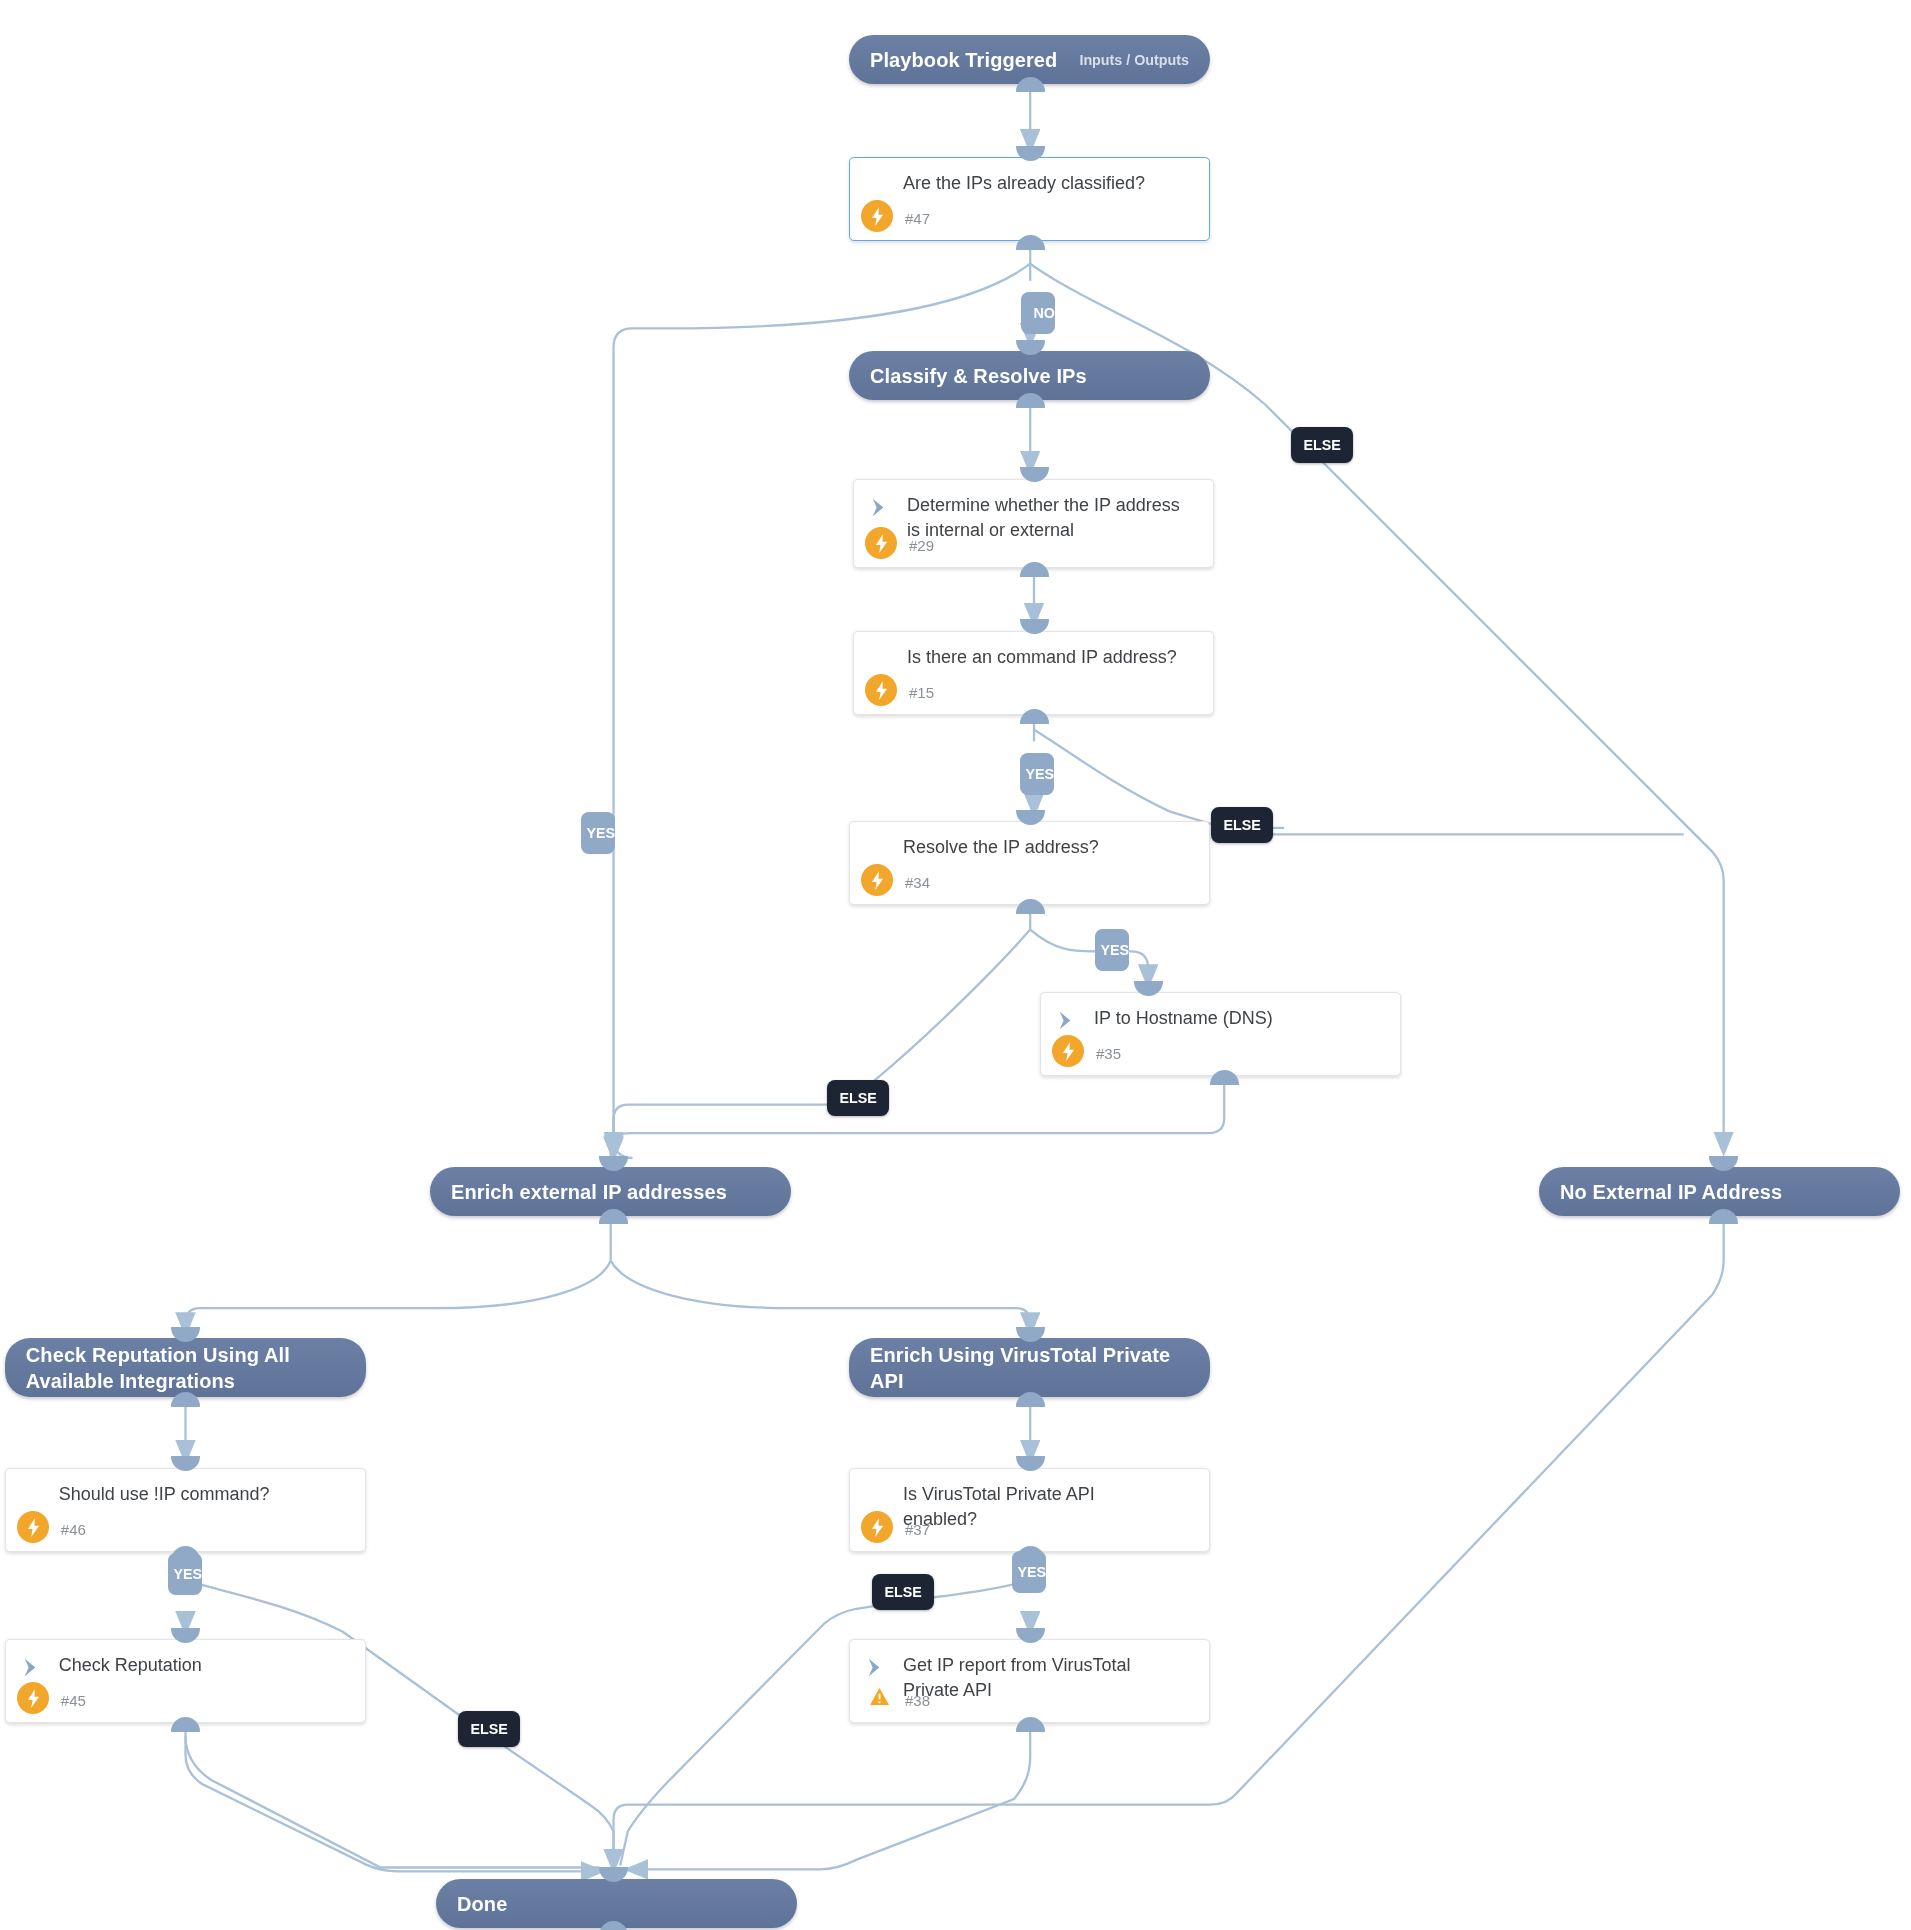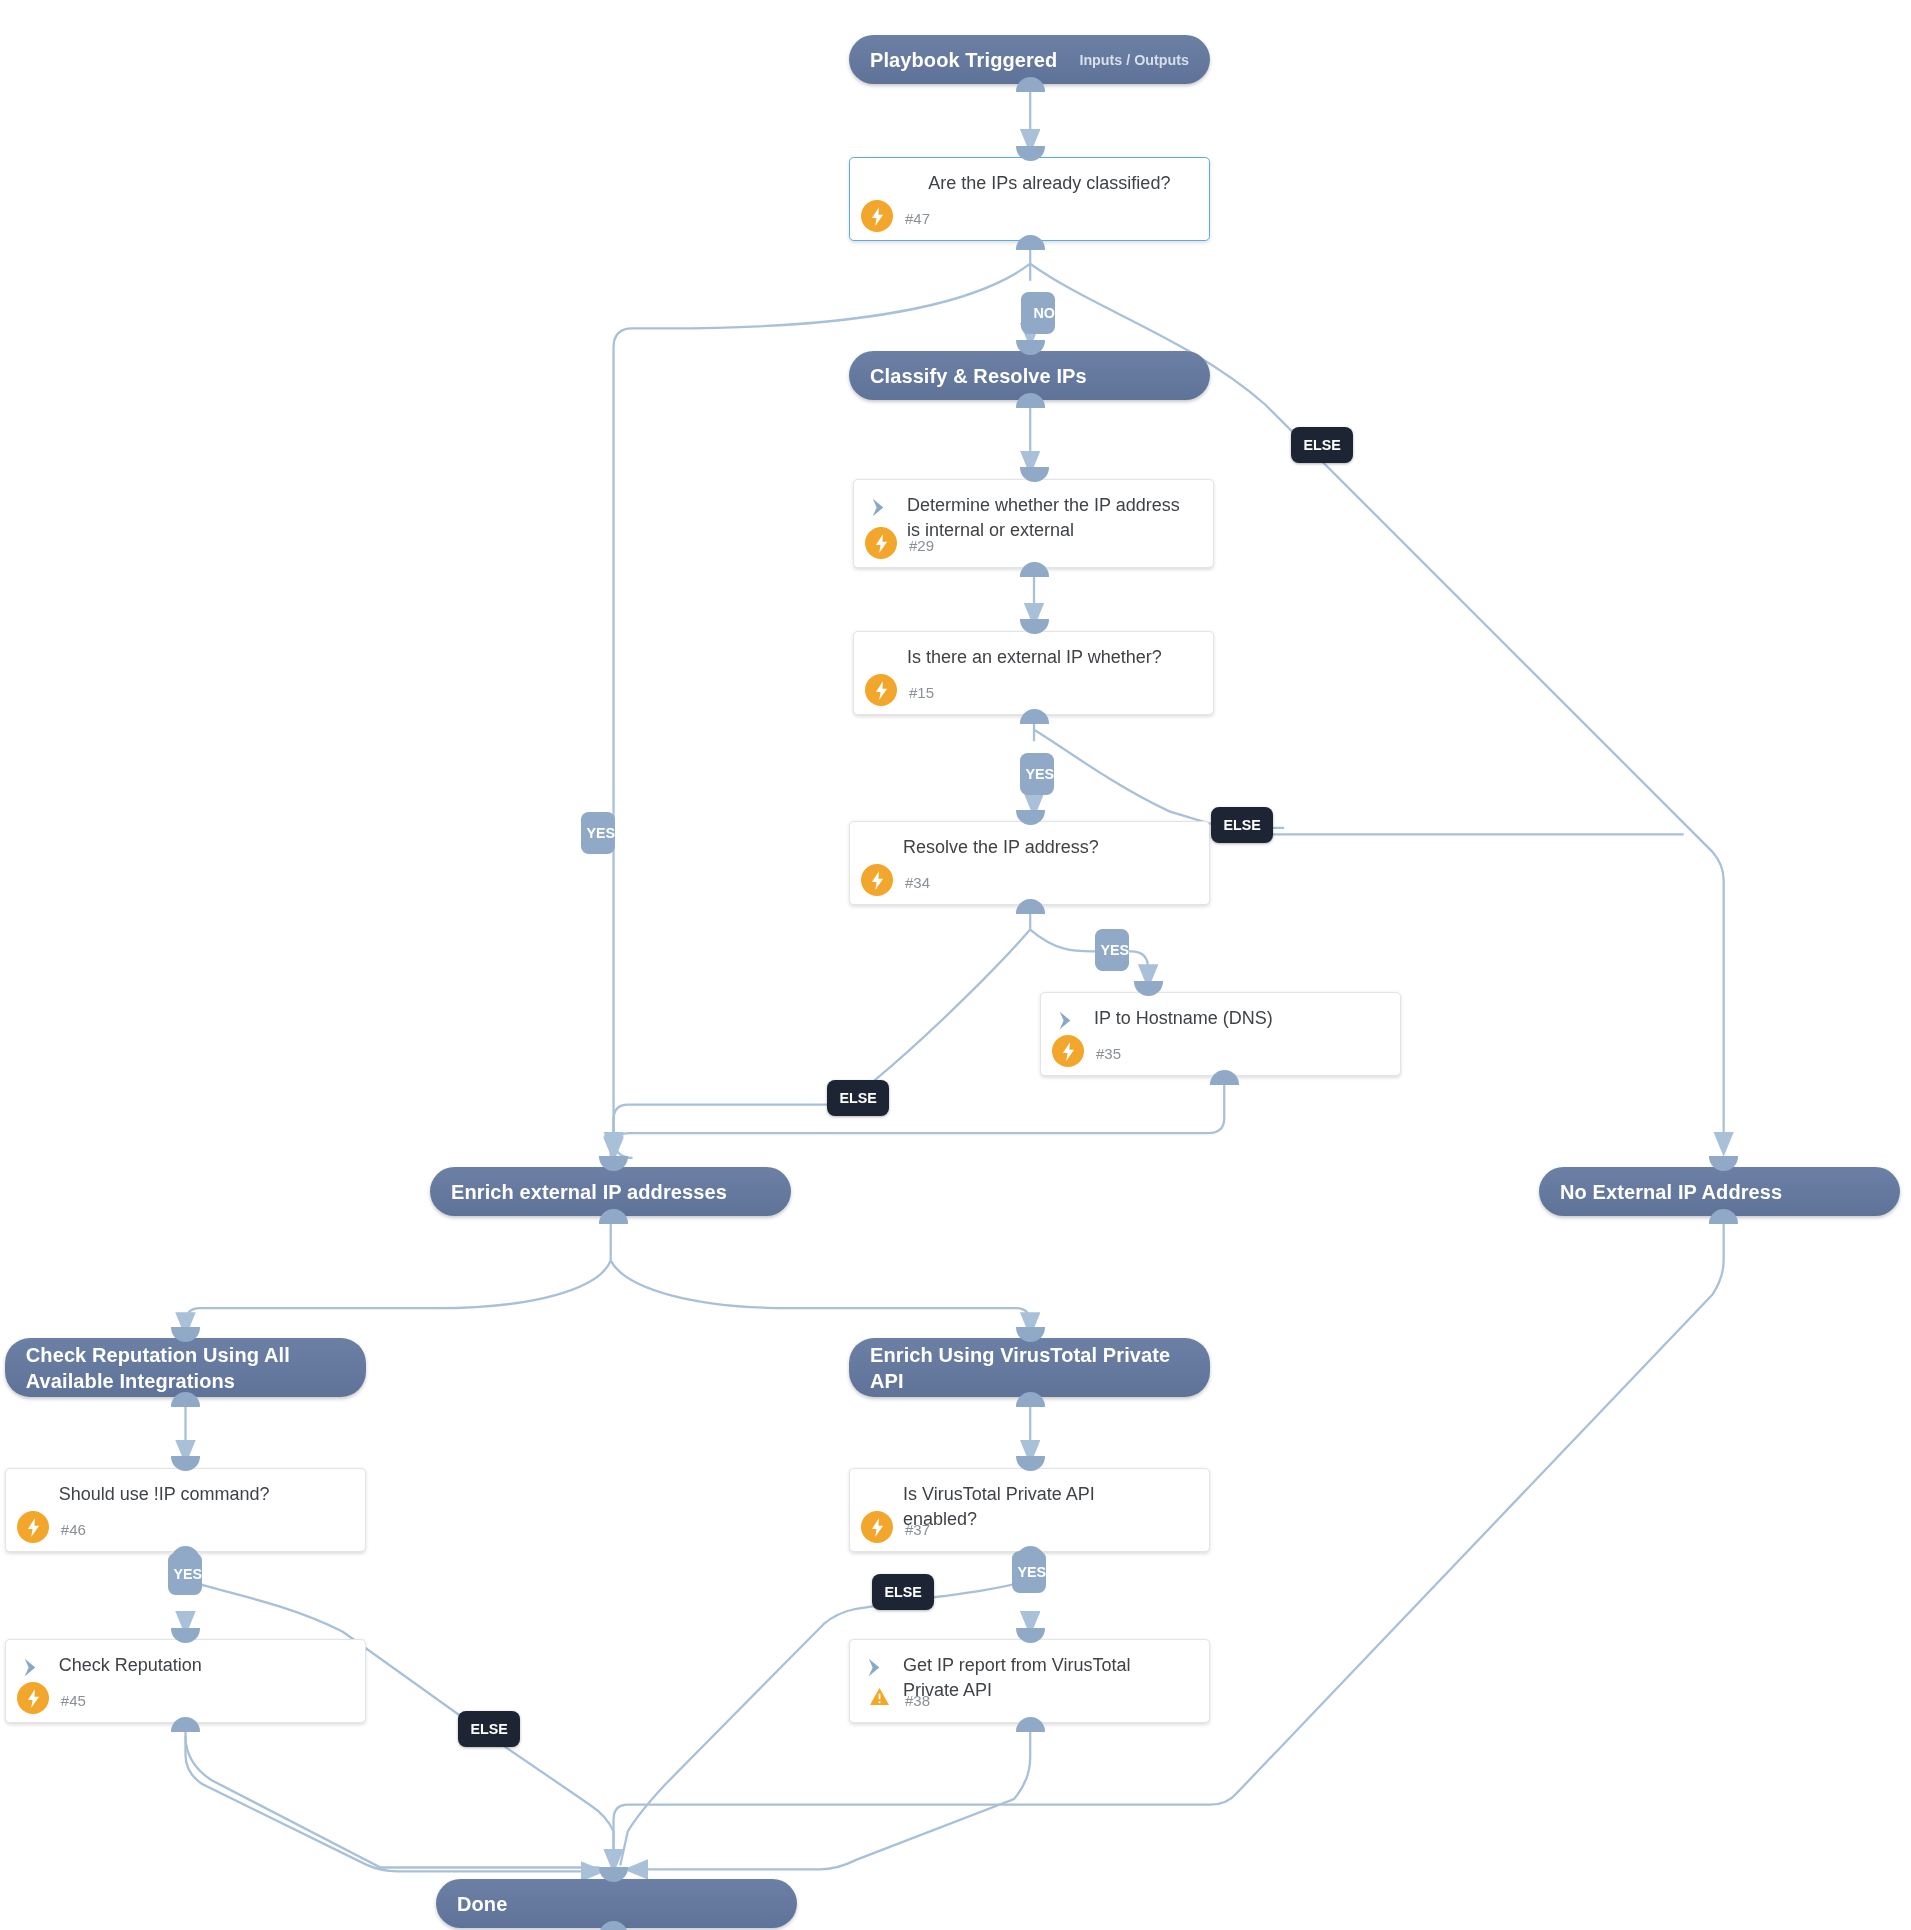--- a/index.html
+++ b/index.html
@@ -35,21 +35,21 @@
   
   .card{
     position:absolute;
     background:#ffffff;
     border:1px solid #e2e4e8;
     border-radius:4.8px;
     box-shadow:0 1.9px 3.8px rgba(0,0,0,.13);
     box-sizing:border-box;
     z-index:5;
   }
-  .card.selected{ border:1.9px solid #5aaaee;text-align:center; }
+  .card.selected{ border:1.9px solid #5aaaee; }
   .card .ctitle{
     position:absolute;left:53px;top:13.3px;right:13.3px;
     font-size:18px;color:#3f4347;line-height:25px;white-space:pre-line;
   }
   .card .cnum{
     position:absolute;left:55px;bottom:13.3px;
     font-size:15px;color:#8a9096;
   }
   .card .shapeicon{position:absolute;left:13.3px;top:15px;}
   .card .statusicon{position:absolute;left:11.4px;bottom:7.6px;}
@@ -204,21 +204,21 @@
           </svg>
         </span>
     </span>
     <span class="cnum">#29</span>
   </div>
   <div class="port bot" style="left:1020px;top:538px;"></div>
 
   <div class="port top" style="left:1020px;top:595px;"></div>
   <div class="card" style="left:853px;top:607px;width:361px;height:84px;">
     <span class="shapeicon"><span class="diamond"></span></span>
-    <span class="ctitle">Is there an external IP whether?</span>
+    <span class="ctitle">Is there an command IP address?</span>
     <span class="statusicon">
       <span class="bolt">
           <svg width="15" height="19" viewBox="0 0 16 20">
             <path d="M9.5 0 L2 11.5 L7 11.5 L5.5 20 L14 8 L9 8 Z" fill="#fff"></path>
           </svg>
         </span>
     </span>
     <span class="cnum">#15</span>
   </div>
   <div class="port bot" style="left:1020px;top:685px;"></div>

